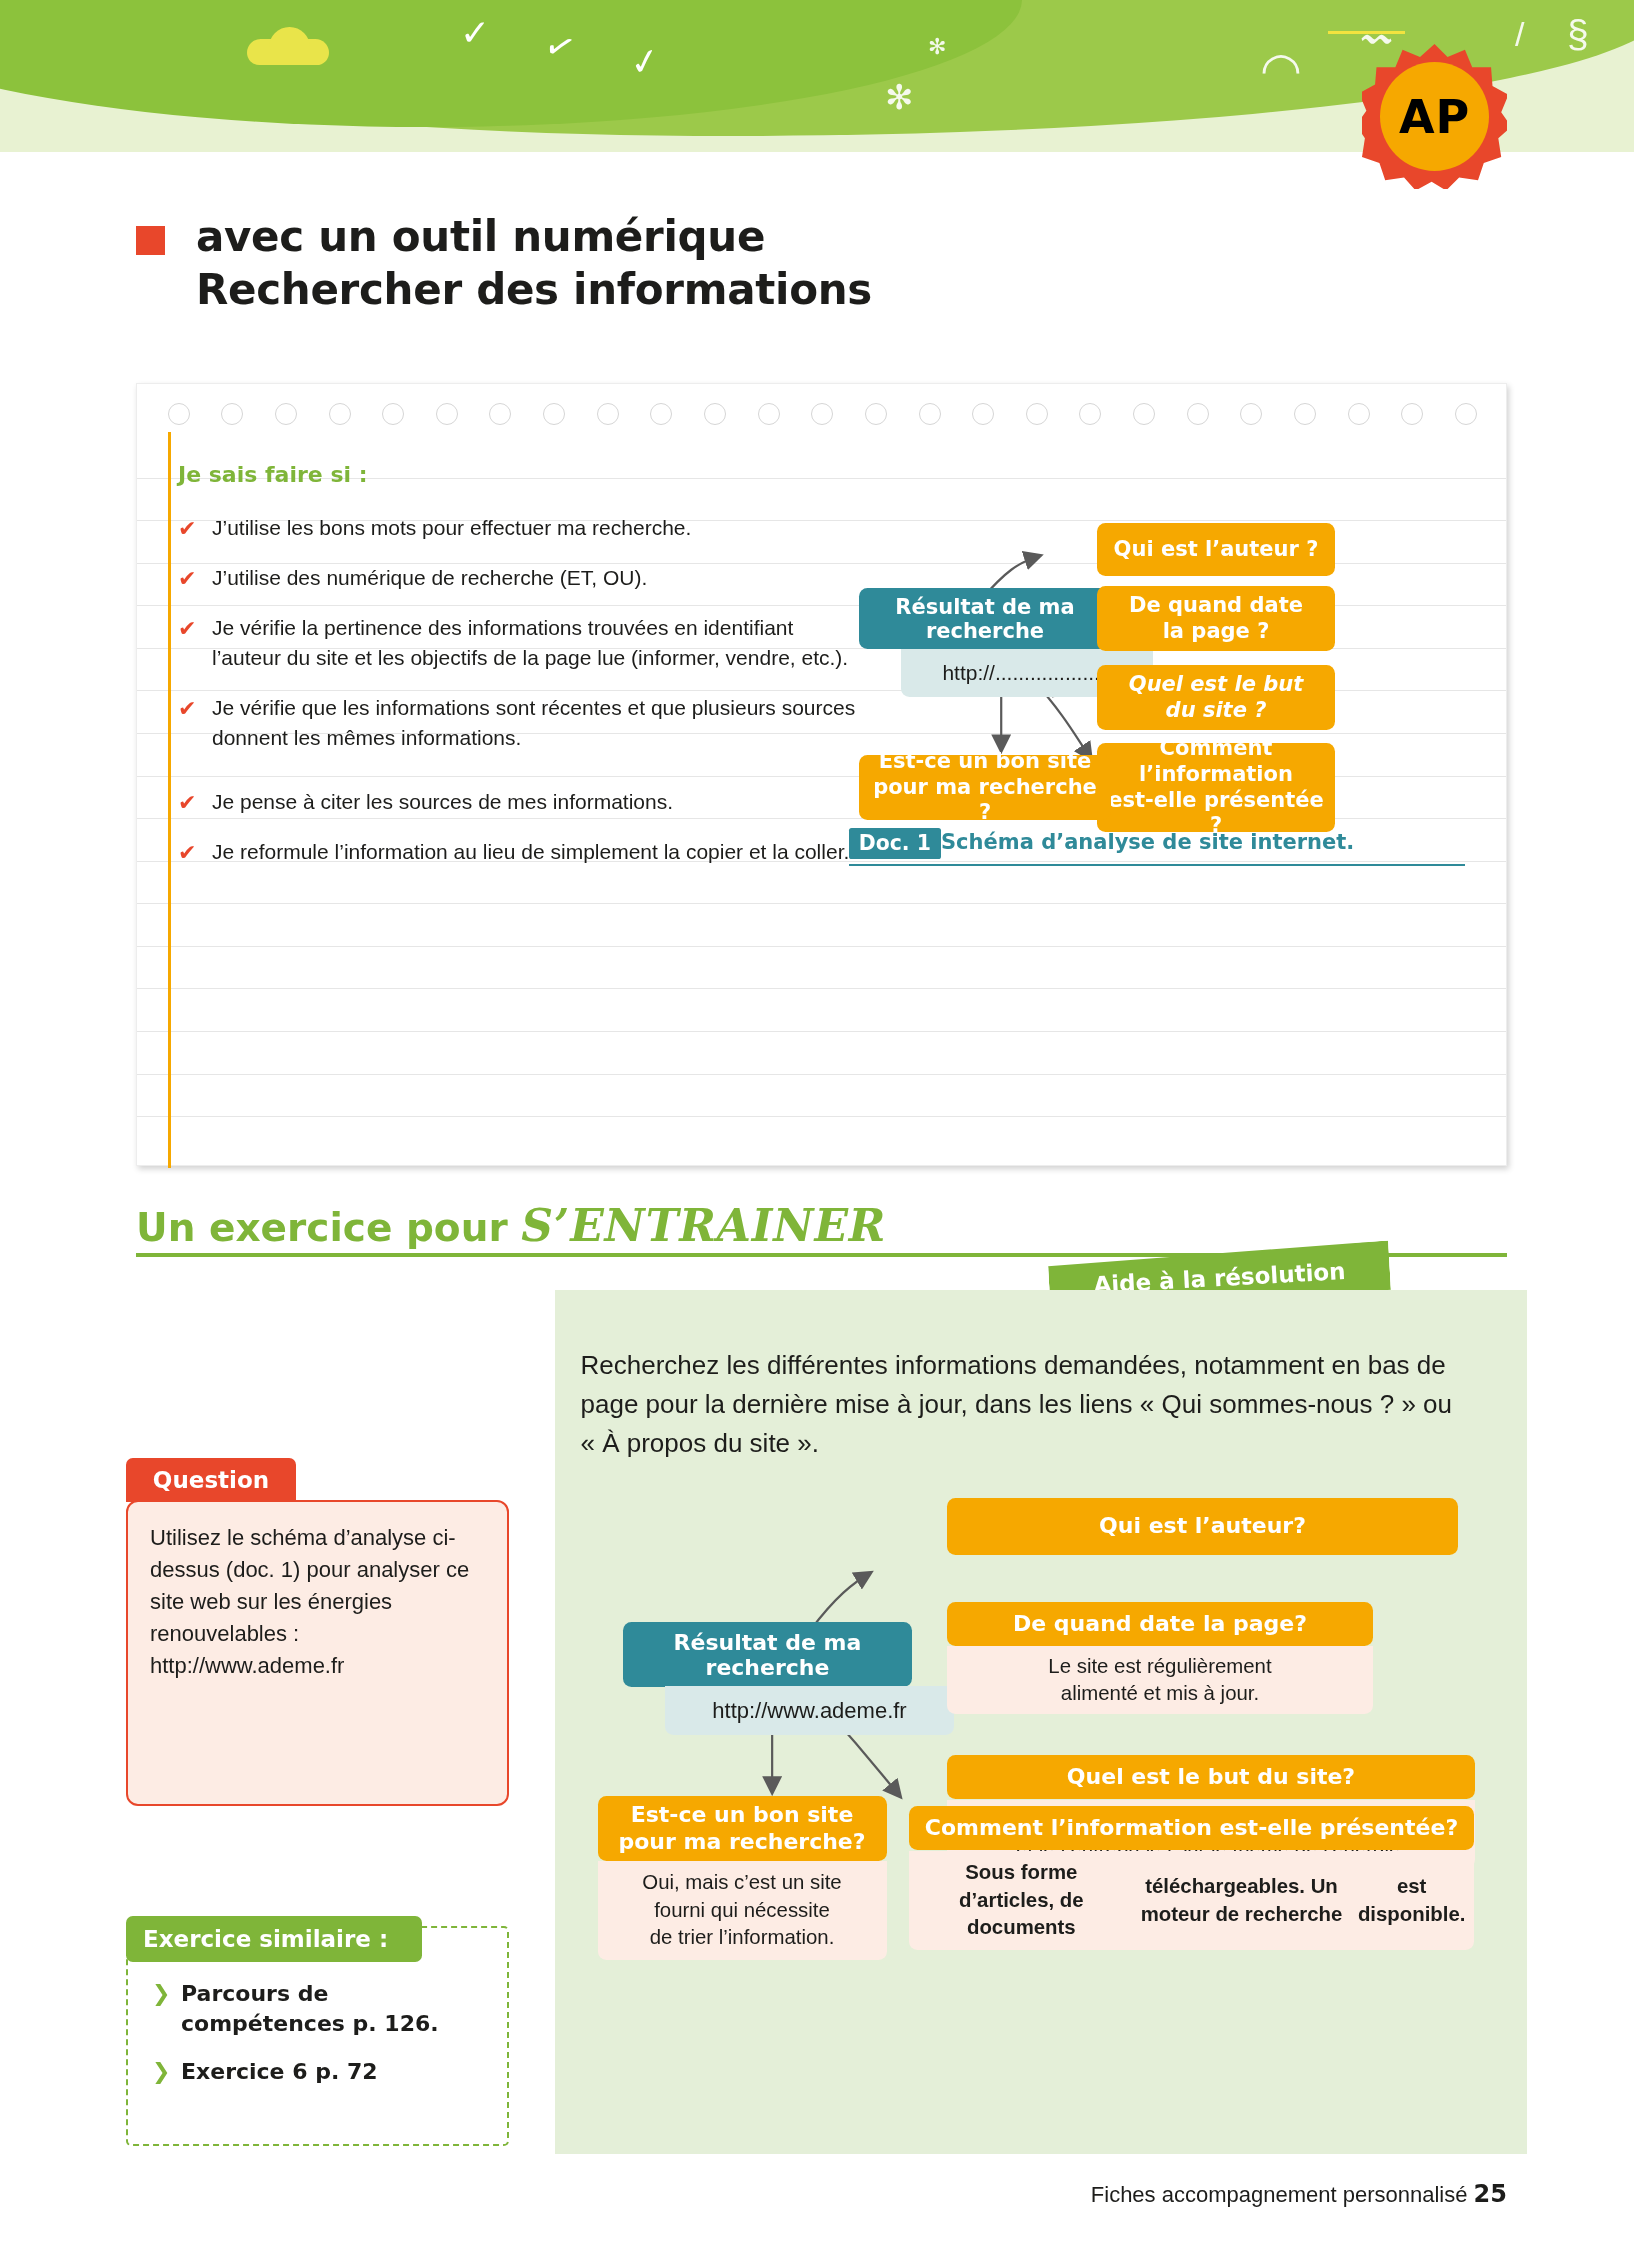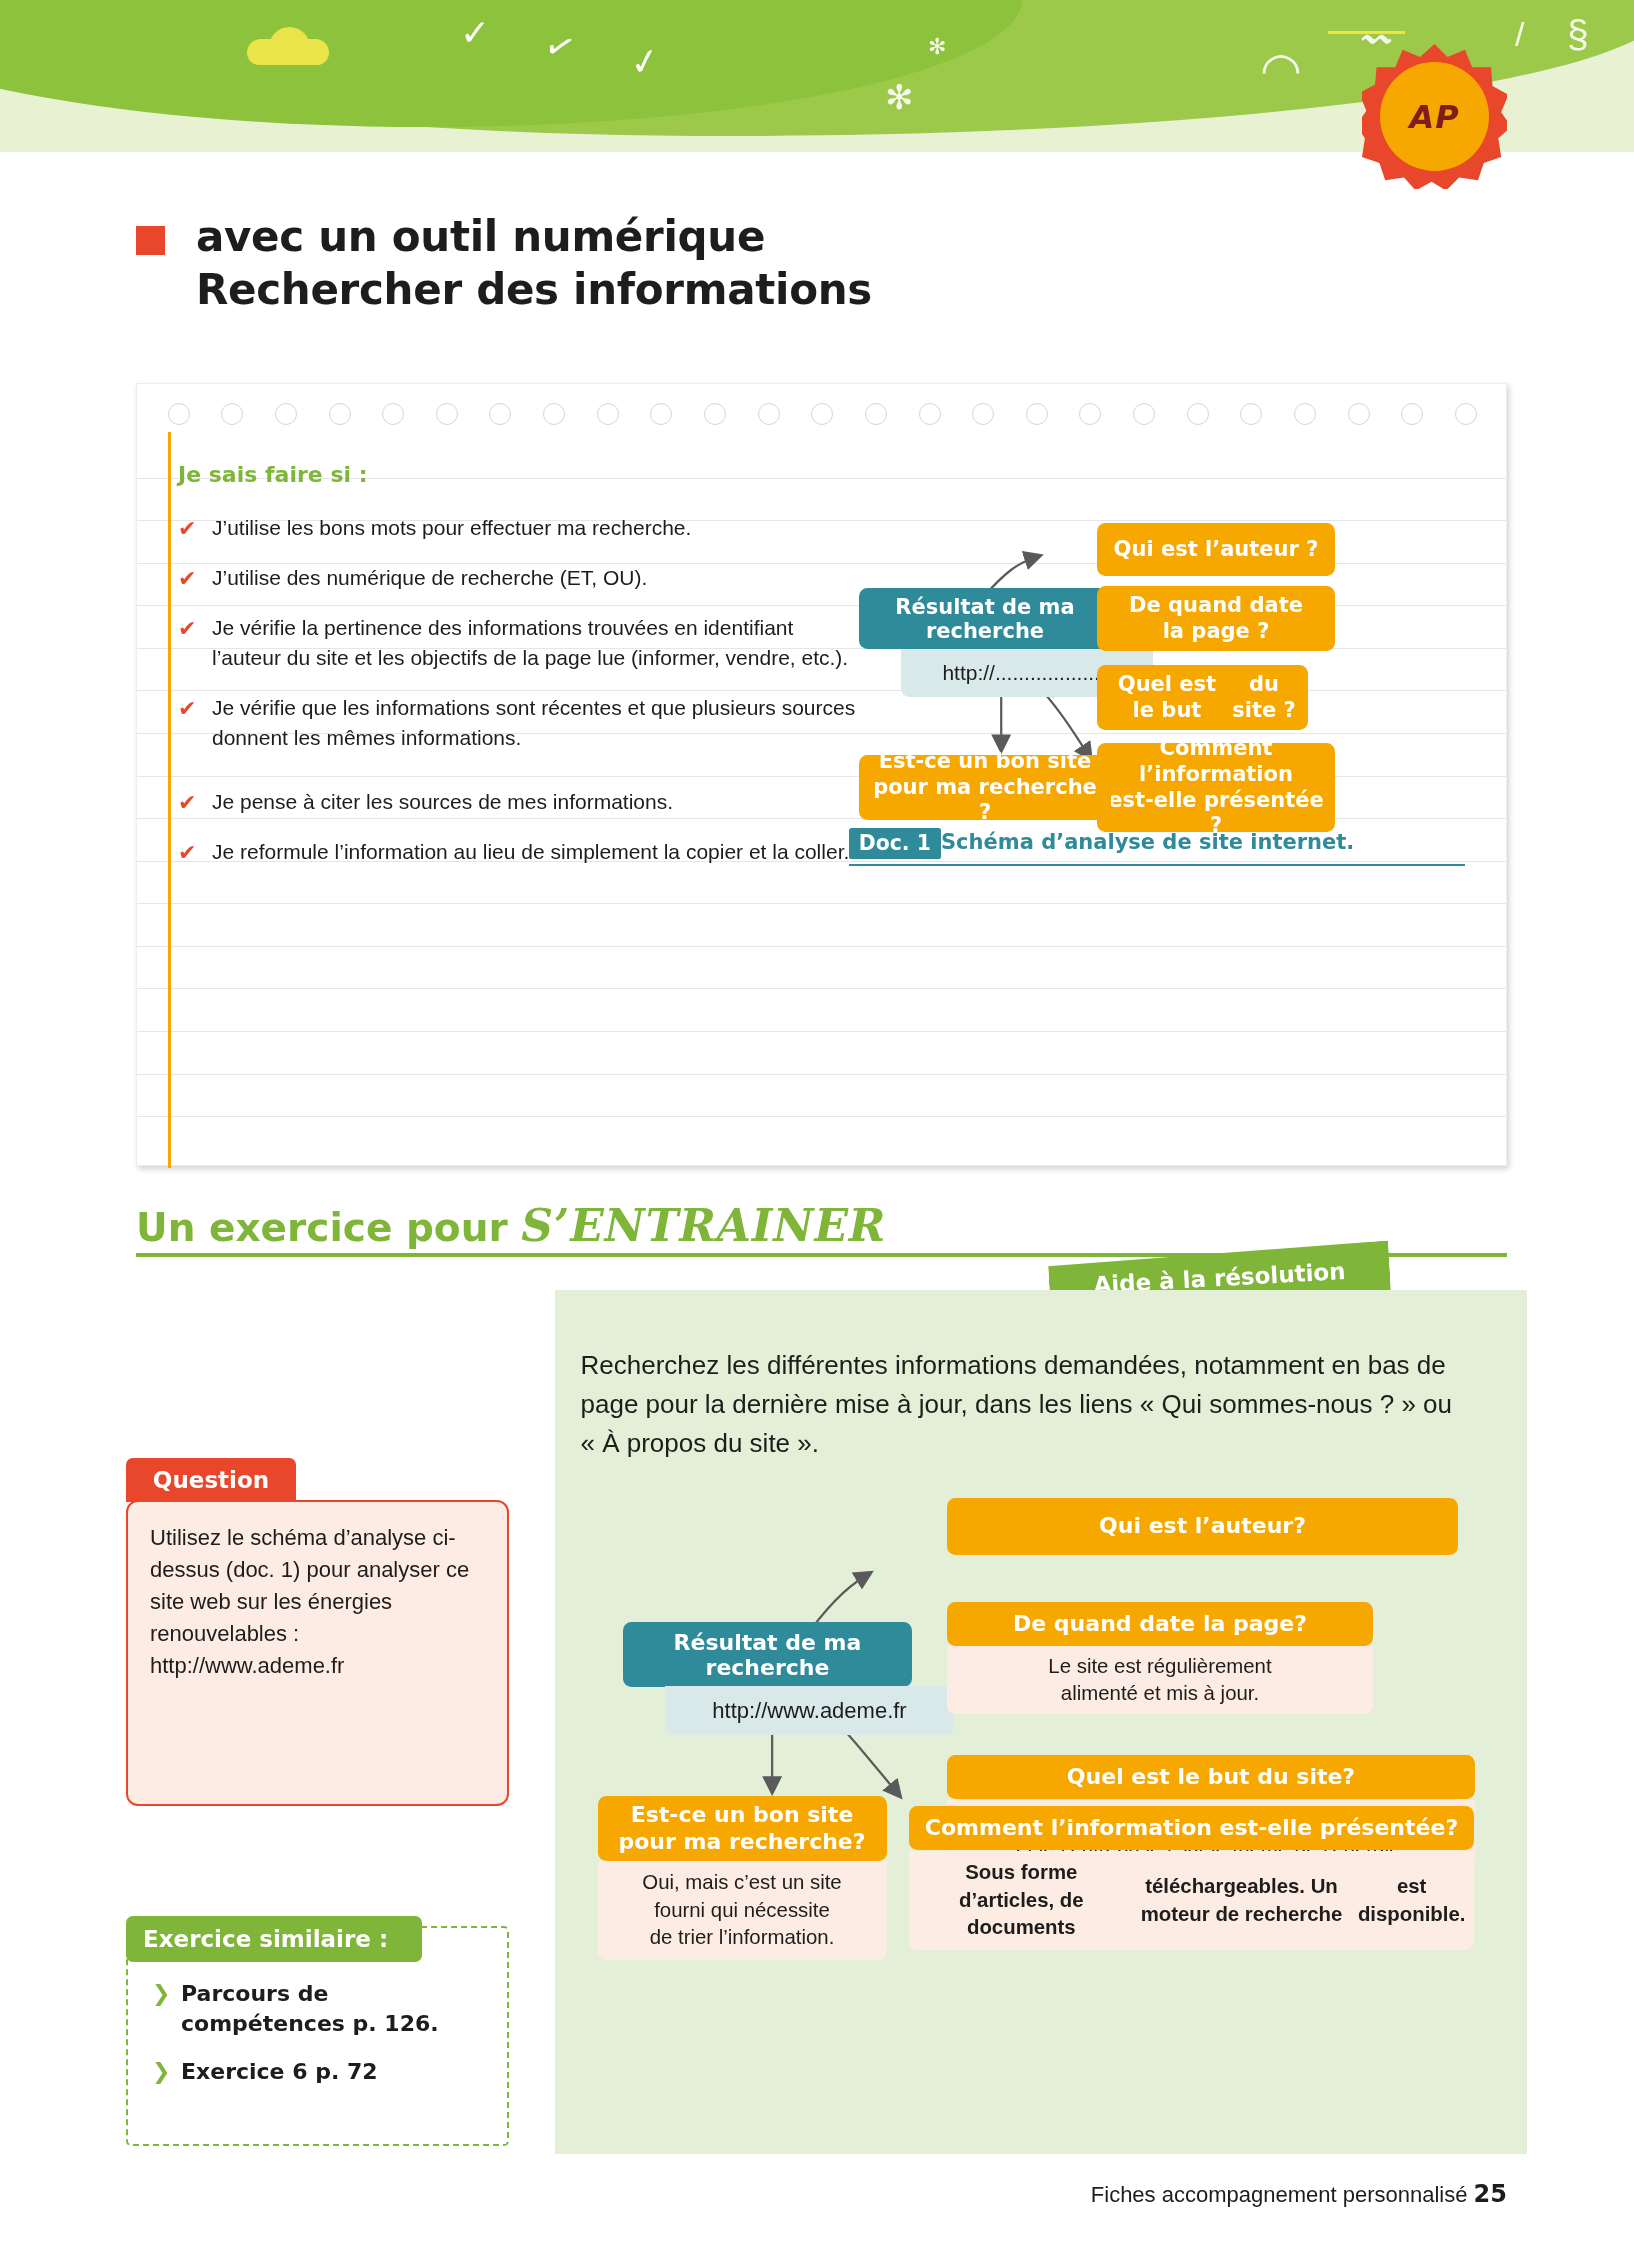--- a/index.html
+++ b/index.html
@@ -54,21 +54,21 @@
                        48% 95%, 37% 101%, 29% 92%, 16% 94%, 12% 82%, 0% 78%, 2% 65%,
                        -4% 56%, 3% 46%, -2% 34%, 9% 28%, 10% 16%, 23% 16%, 28% 4%, 40% 9%);
   }
   .ap-inner {
     position:absolute; left:18px; top:18px; width:109px; height:109px;
     background:#f6a800; border-radius:50%;
     display:flex; align-items:center; justify-content:center;
   }
   .ap-text {
     font-family:"DejaVu Sans", sans-serif;
-    color:#7f1d1d; font-weight:bold; font-size:32px; font-style:italic;
+    color:#000000; font-weight:bold; font-size:46px; 
     letter-spacing:0.9px;
   }
 
   
   .title-wrap { position:absolute; left:136px; top:211px; width:1022px; }
   .title-square {
     position:absolute; left:0px; top:15.3px; width:29px; height:29px; background:#e8472b;
   }
   .title-text {
     margin-left:60px;
@@ -345,21 +345,21 @@
     </div>
     <div class="box-url" style="left:24px; top:146px; width:252px; height:48px; font-size:21px;">http://....................</div>
 
     <div class="box-orange" style="left:262px; top:20.4px; width:238px; height:53px; font-size:21px;">Qui est l’auteur ?</div>
 
     <div class="box-orange" style="left:262px; top:83px; width:238px; height:65px; font-size:21px; flex-direction:column;">
       <span>De quand date</span>
       <span>la page ?</span>
     </div>
 
-    <div class="box-orange" style="left:262px; top:162px; width:211px; height:65px; font-size:21px; ">
+    <div class="box-orange" style="left:262px; top:162px; width:238px; height:65px; font-size:21px; flex-direction:column;font-style:italic;">
       <span>Quel est le but</span>
       <span>du site ?</span>
     </div>
 
     <div class="box-orange" style="left:262px; top:240px; width:238px; height:89px; font-size:21px; flex-direction:column;">
       <span>Comment</span>
       <span>l’information</span>
       <span>est-elle présentée ?</span>
     </div>
 

